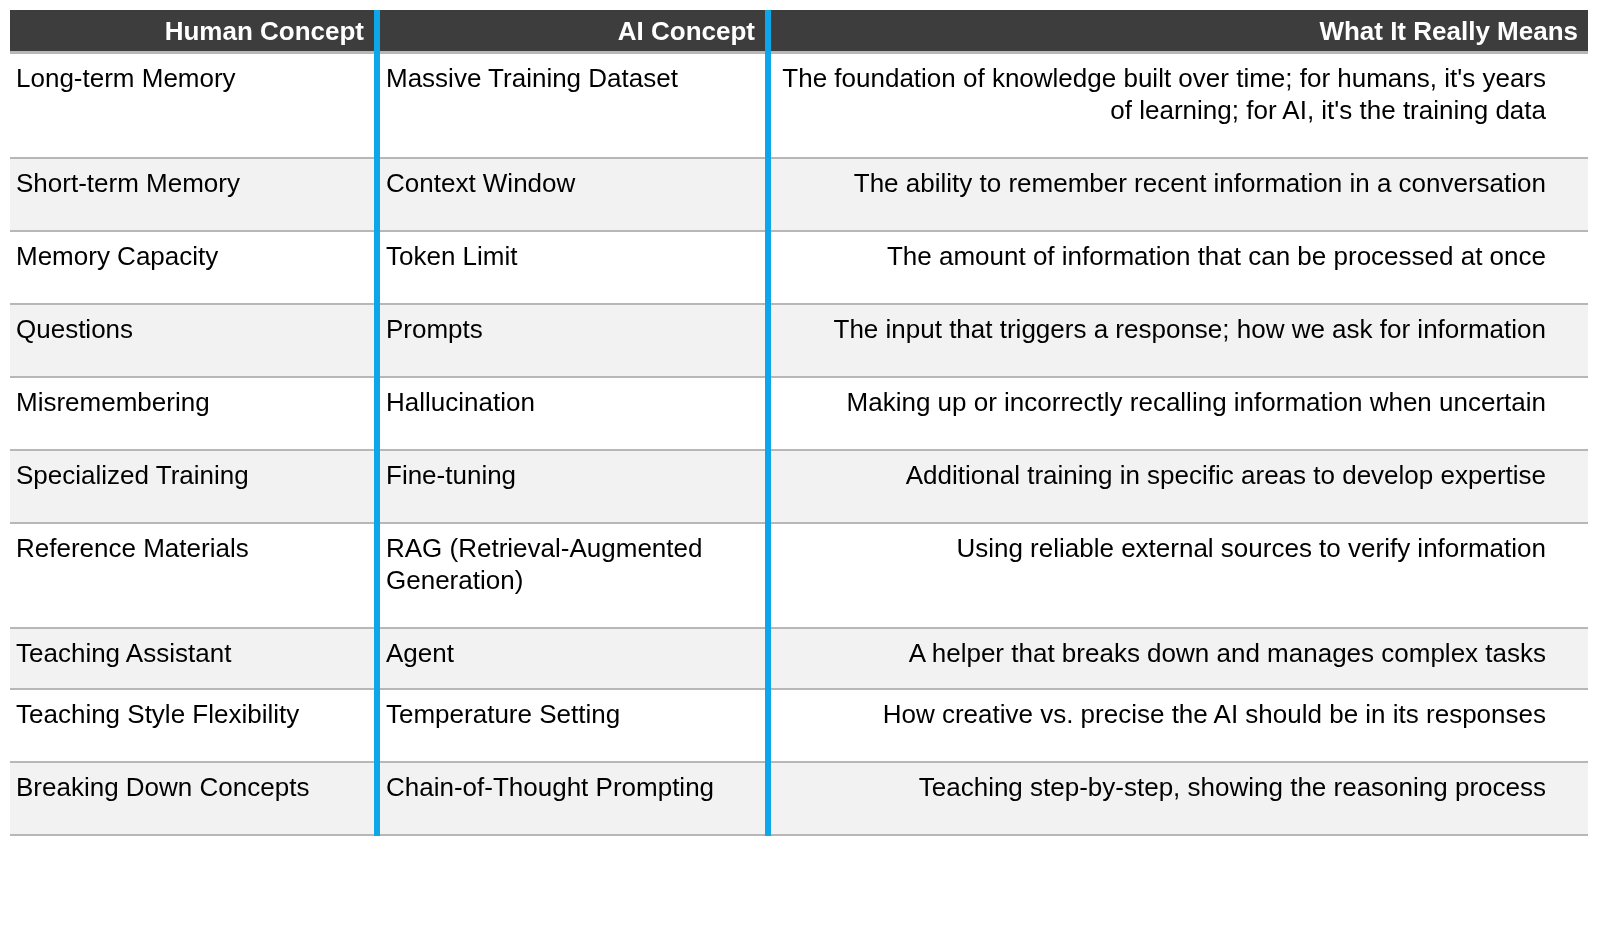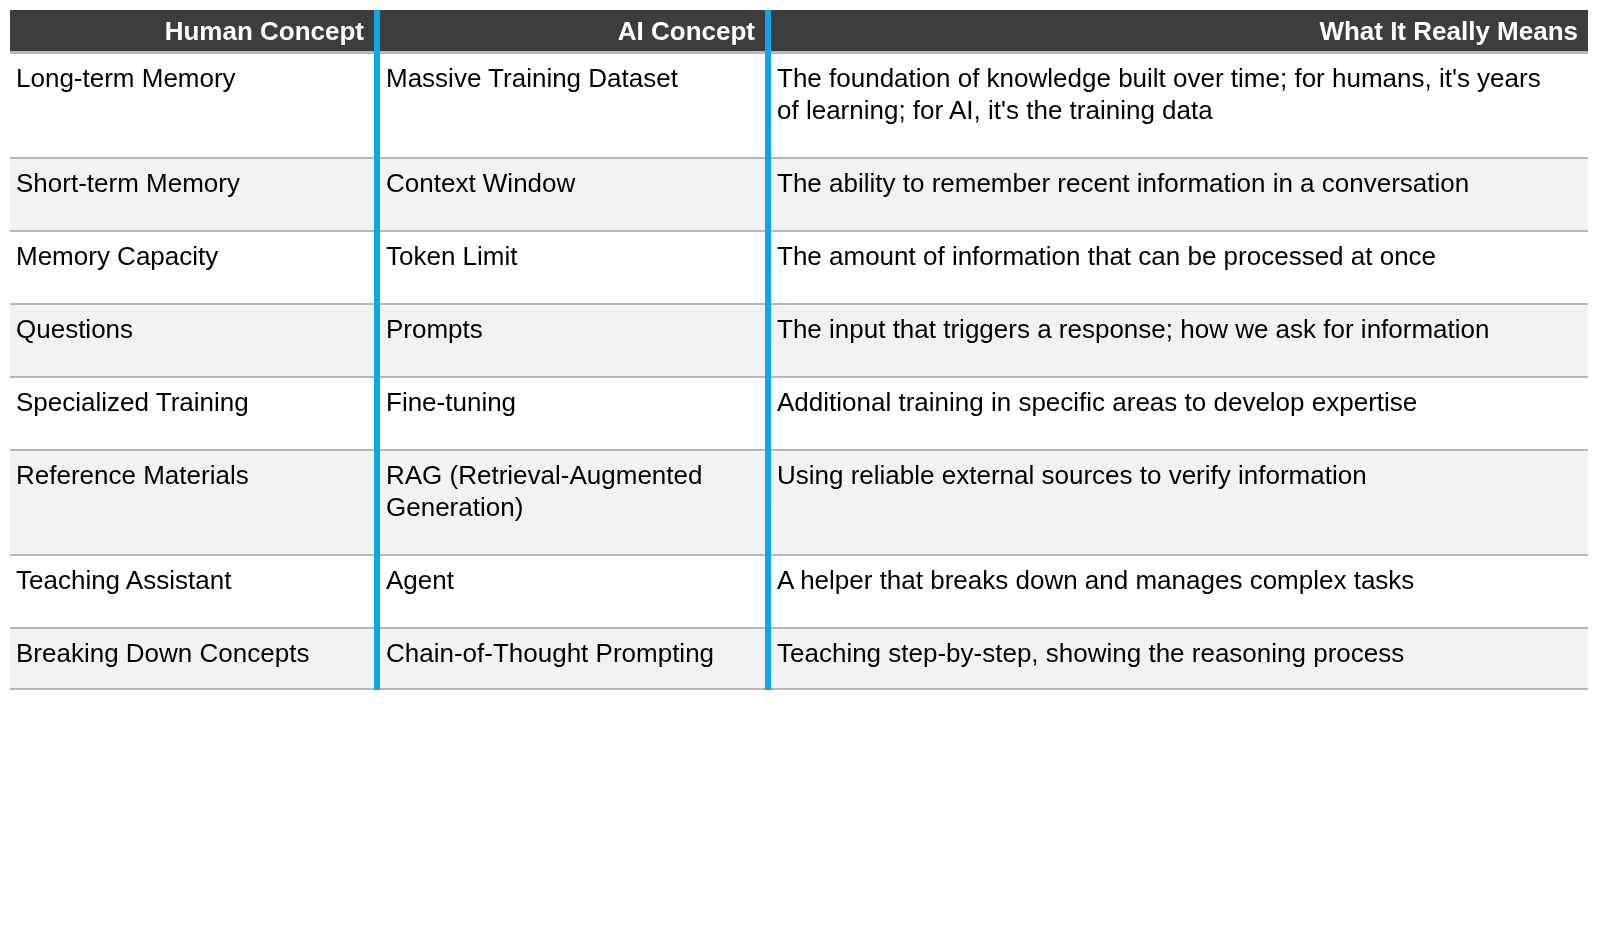--- a/index.html
+++ b/index.html
@@ -40,20 +40,21 @@
     border-left: 6px solid #0ea5e9;
   }
   table.concept-table tbody td {
     vertical-align: top;
     padding: 8px 10px 31px 6px;
     border-top: 2px solid #b7b7b7;
     background-clip: padding-box;
   }
   table.concept-table tbody td.col-meaning {
     padding-right: 42px;
+    text-align: right;
   }
   table.concept-table tbody tr:nth-child(even) td {
     background-color: #f2f2f2;
   }
   table.concept-table tbody tr:nth-child(odd) td {
     background-color: #ffffff;
   }
   
   table.concept-table tbody tr:nth-child(8) td {
     padding-bottom: 19px;
@@ -94,34 +95,44 @@
           <td class="col-human-concept">Memory Capacity</td>
           <td class="col-ai-concept">Token Limit</td>
           <td class="col-meaning">The amount of information that can be processed at once</td>
         </tr>
         <tr>
           <td class="col-human-concept">Questions</td>
           <td class="col-ai-concept">Prompts</td>
           <td class="col-meaning">The input that triggers a response; how we ask for information</td>
         </tr>
         <tr>
+          <td class="col-human-concept">Misremembering</td>
+          <td class="col-ai-concept">Hallucination</td>
+          <td class="col-meaning">Making up or incorrectly recalling information when uncertain</td>
+        </tr>
+        <tr>
           <td class="col-human-concept">Specialized Training</td>
           <td class="col-ai-concept">Fine-tuning</td>
           <td class="col-meaning">Additional training in specific areas to develop expertise</td>
         </tr>
         <tr>
           <td class="col-human-concept">Reference Materials</td>
           <td class="col-ai-concept">RAG (Retrieval-Augmented Generation)</td>
           <td class="col-meaning">Using reliable external sources to verify information</td>
         </tr>
         <tr>
           <td class="col-human-concept">Teaching Assistant</td>
           <td class="col-ai-concept">Agent</td>
           <td class="col-meaning">A helper that breaks down and manages complex tasks</td>
         </tr>
         <tr>
+          <td class="col-human-concept">Teaching Style Flexibility</td>
+          <td class="col-ai-concept">Temperature Setting</td>
+          <td class="col-meaning">How creative vs. precise the AI should be in its responses</td>
+        </tr>
+        <tr>
           <td class="col-human-concept">Breaking Down Concepts</td>
           <td class="col-ai-concept">Chain-of-Thought Prompting</td>
           <td class="col-meaning">Teaching step-by-step, showing the reasoning process</td>
         </tr>
       </tbody>
   </table>
 </div>
 
 </body></html>

